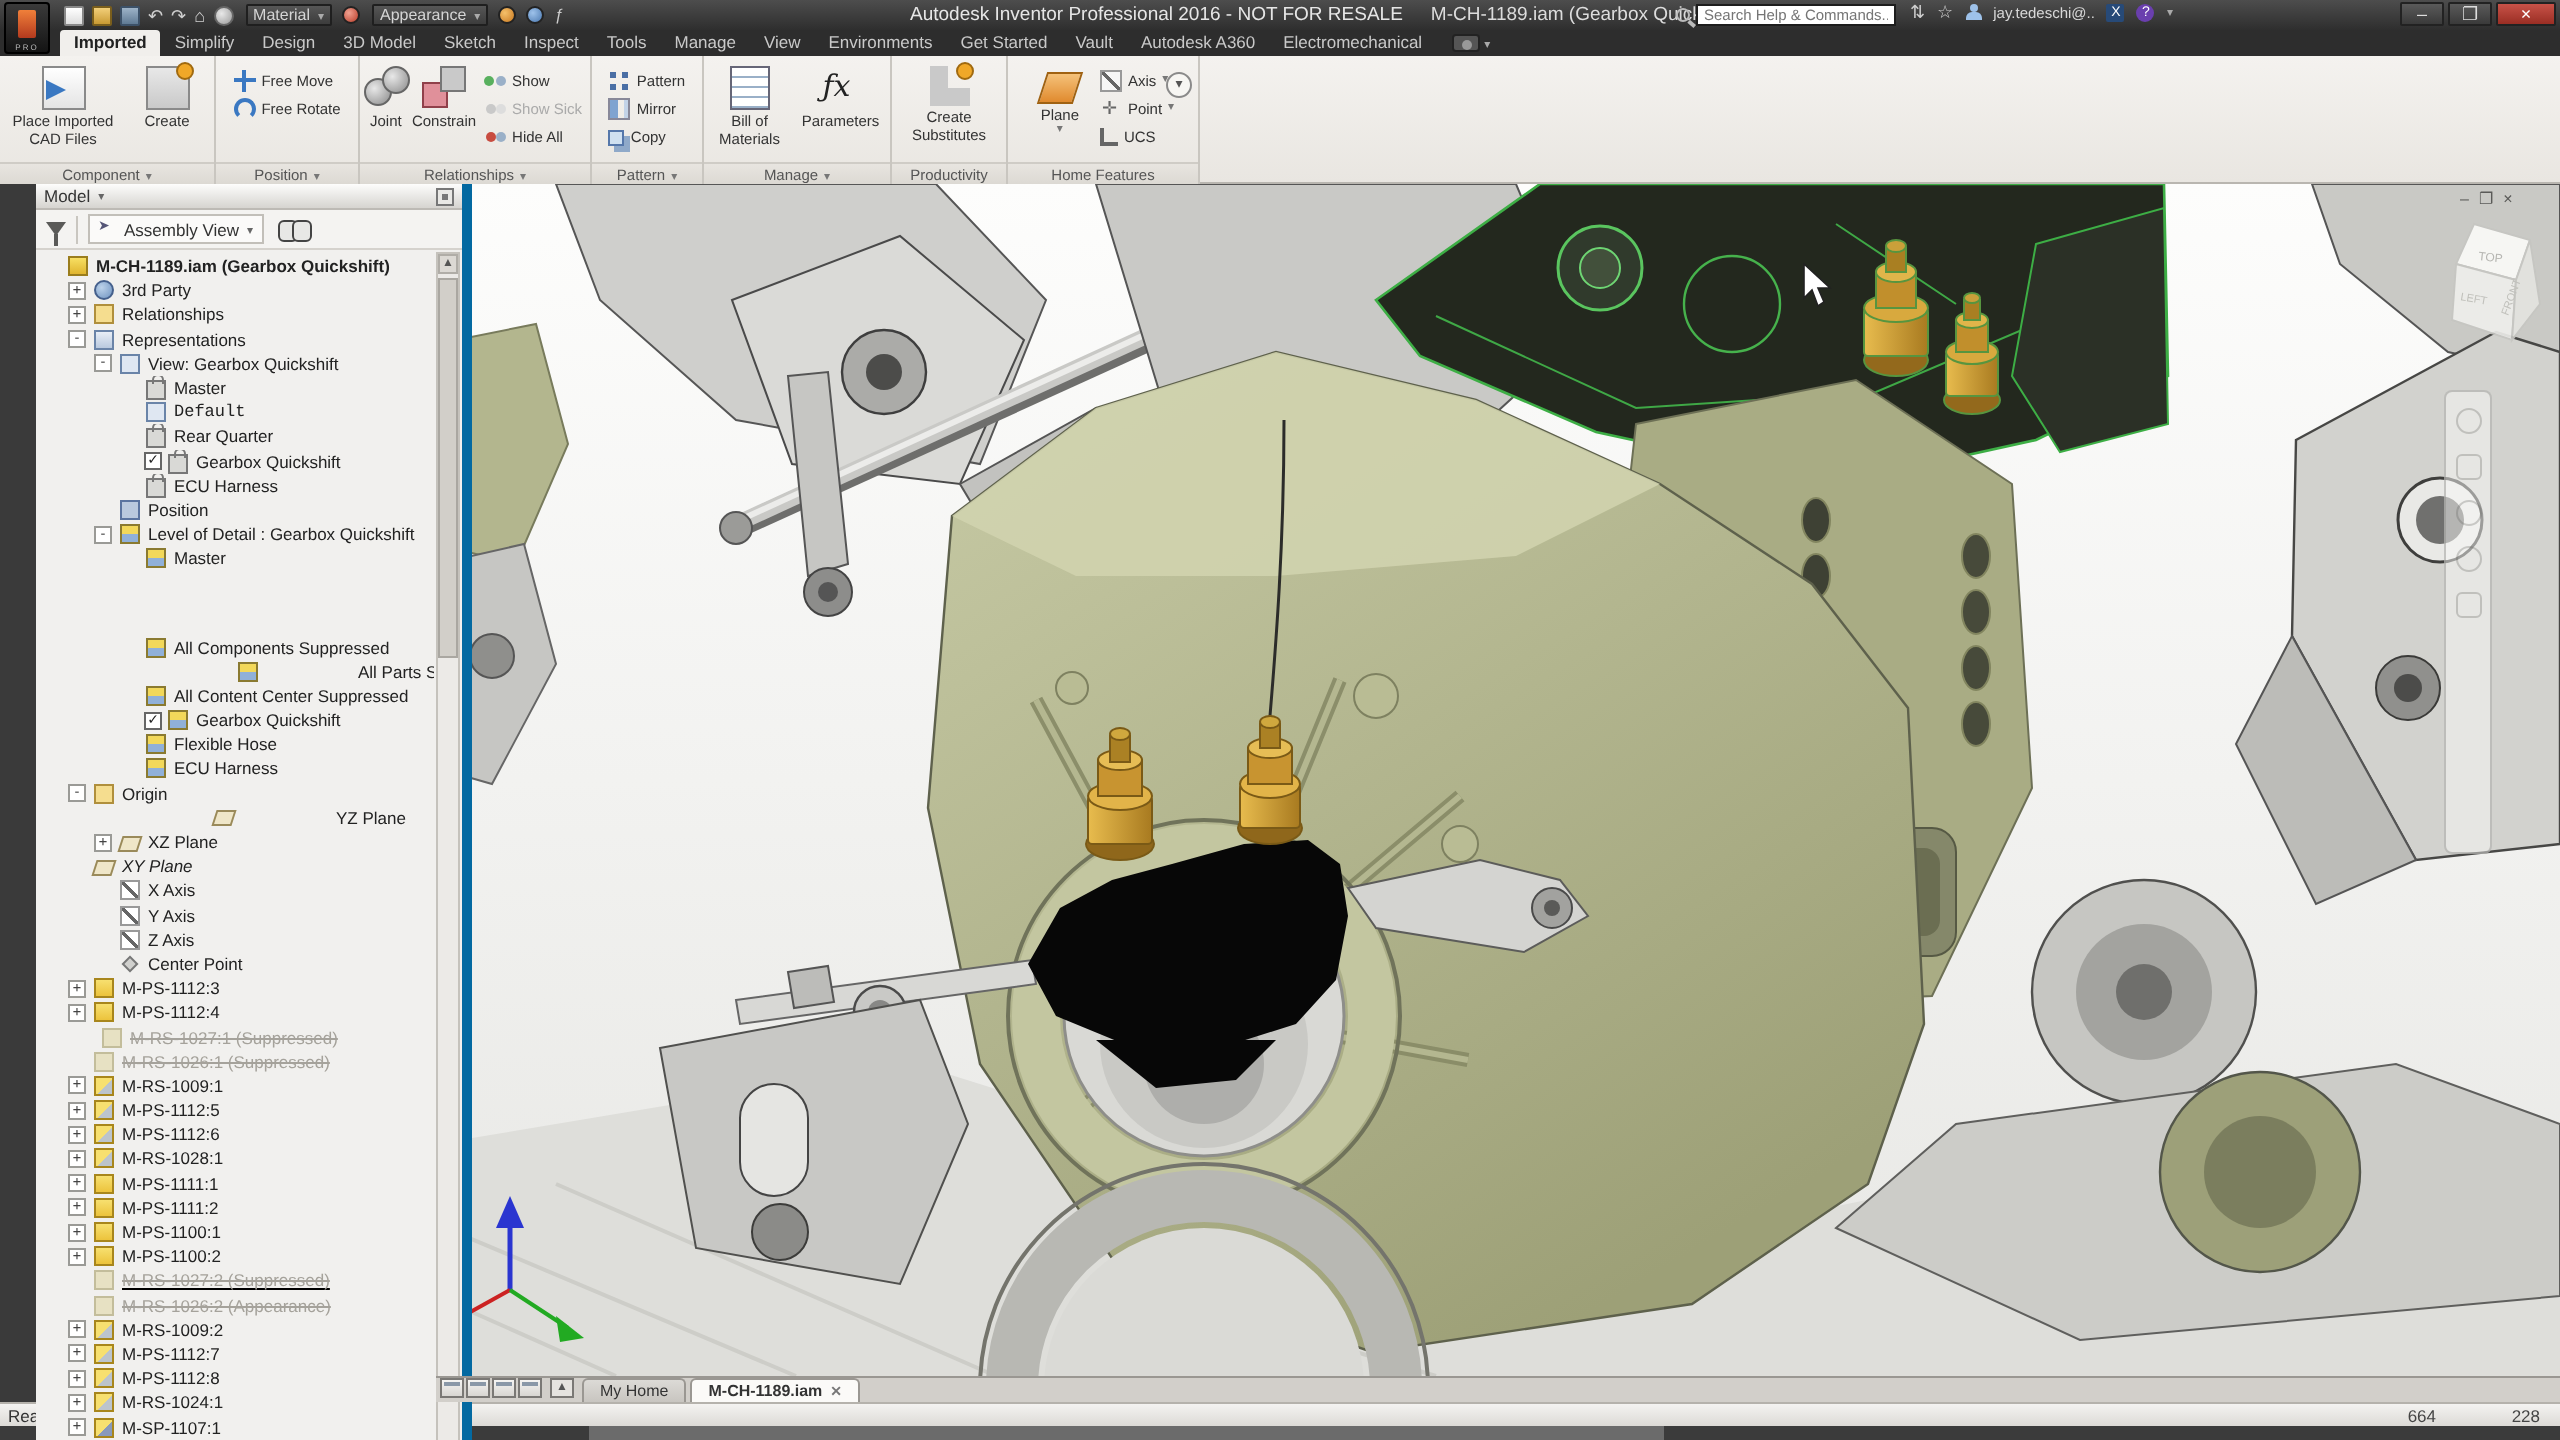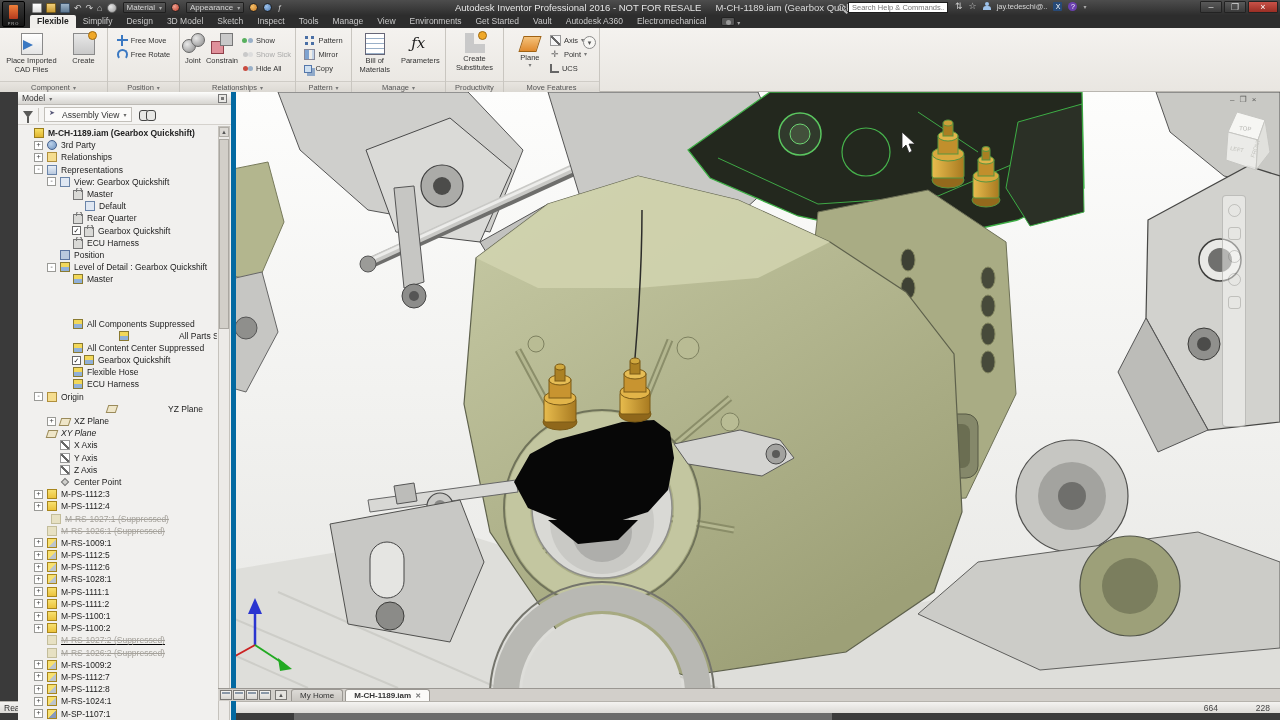--- a/index.html
+++ b/index.html
@@ -173,21 +173,21 @@
   #doccontrols{position:absolute;left:1012px;top:3px;display:flex;gap:5px;color:#5a5a58;font-size:8px;line-height:9px;z-index:5}
   #doccontrols span{display:inline-block}
   #navbar{position:absolute;left:1004px;top:103px;width:24px;height:232px;z-index:5;
     background:rgba(250,250,248,.5);border:1px solid rgba(140,140,135,.45);border-radius:4px;
     display:flex;flex-direction:column;align-items:center;gap:10px;padding-top:8px}
   .navico{width:13px;height:13px;border:1.5px solid rgba(90,90,88,.5);border-radius:3px;opacity:.55}
   .navico.round{border-radius:50%}
 
   
   #docbar{position:absolute;left:218px;top:688px;width:1062px;height:13px;background:#d2cfca;
-    border-top:1px solid #9a9792;display:flex;align-items:center;z-index:3}
+    border-top:1px solid #9a9792;display:flex;align-items:flex-start;z-index:3}
   .arr{width:12px;height:10px;border:1px solid #7a7875;background:linear-gradient(#f5f4f2,#d8d6d2);margin:0 1px 1px 0;position:relative}
   .arr::after{content:"";position:absolute;left:1px;top:1px;right:1px;height:2px;background:#8a98a8}
   #arrgrp{display:flex;margin:0 2px 0 2px}
   .upbtn{width:12px;height:10px;border:1px solid #7a7875;background:#e5e3df;color:#555;
     font-size:6px;text-align:center;line-height:9px;margin:0 4px 1px 1px}
   .dtab{height:12px;font-size:8px;color:#333;padding:1px 8px;border:1px solid #9a9792;border-bottom:none;
     border-radius:3px 3px 0 0;background:linear-gradient(#dcdad6,#c8c5c0);margin-right:2px;display:flex;align-items:center;gap:4px;white-space:nowrap}
   .dtab.active{background:#fbfaf8;font-weight:bold}
   .dtab .x{color:#777;font-size:7px}
 
@@ -250,21 +250,21 @@
     </div>
     <div id="winbtns">
       <span class="wbtn">–</span>
       <span class="wbtn">❐</span>
       <span class="wbtn close">×</span>
     </div>
   </div>
 
   <div id="tabrow">
     <div id="tabs">
-        <div class="rtab active">Flexible</div>
+        <div class="rtab active">Imported</div>
         <div class="rtab">Simplify</div>
         <div class="rtab">Design</div>
         <div class="rtab">3D Model</div>
         <div class="rtab">Sketch</div>
         <div class="rtab">Inspect</div>
         <div class="rtab">Tools</div>
         <div class="rtab">Manage</div>
         <div class="rtab">View</div>
         <div class="rtab">Environments</div>
         <div class="rtab">Get Started</div>
@@ -397,21 +397,21 @@
                 <span class="sico s-pointg"></span>
                 <span>Point</span>
                 <span class="bcar">▾</span>
               </div>
             <div class="smallbtn">
                 <span class="sico s-ucs"></span>
                 <span>UCS</span>
               </div>
           </div>
         </div>
-        <div class="gfoot"><span>Move Features</span></div>
+        <div class="gfoot"><span>Home Features</span></div>
       </div>
     </div>
     <div id="ribcol">▾</div>
   </div>
 
   <div id="browser">
     <div id="bheader">
       <span>Model</span>
       <span class="car">▾</span>
       <span id="bpin"></span>
@@ -450,21 +450,21 @@
         <div class="trow" style="padding-left: 29px;">
           <span class="exp">-</span>
           <span class="ticon i-view"></span>
           <span class="tlabel">View: Gearbox Quickshift</span>
         </div>
         <div class="trow" style="padding-left: 42px;">
           <span class="exp none"></span>
           <span class="ticon i-lock"></span>
           <span class="tlabel">Master</span>
         </div>
-        <div class="trow" style="padding-left: 54px;">
+        <div class="trow" style="padding-left: 42px; font-family: Liberation Mono, monospace;">
           <span class="exp none"></span>
           <span class="ticon i-view"></span>
           <span class="tlabel">Default</span>
         </div>
         <div class="trow" style="padding-left: 42px;">
           <span class="exp none"></span>
           <span class="ticon i-lock"></span>
           <span class="tlabel">Rear Quarter</span>
         </div>
         <div class="trow" style="padding-left: 42px;">
@@ -625,21 +625,21 @@
           <span class="tlabel">M-PS-1100:2</span>
         </div>
         <div class="trow sup" style="padding-left: 16px; text-decoration: underline;">
           <span class="exp none"></span>
           <span class="ticon i-part-s"></span>
           <span class="tlabel">M-RS-1027:2 (Suppressed)</span>
         </div>
         <div class="trow sup" style="padding-left: 16px;">
           <span class="exp none"></span>
           <span class="ticon i-part-s"></span>
-          <span class="tlabel">M-RS-1026:2 (Suppressed)</span>
+          <span class="tlabel">M-RS-1026:2 (Appearance)</span>
         </div>
         <div class="trow" style="padding-left: 16px;">
           <span class="exp">+</span>
           <span class="ticon i-part2"></span>
           <span class="tlabel">M-RS-1009:2</span>
         </div>
         <div class="trow" style="padding-left: 16px;">
           <span class="exp">+</span>
           <span class="ticon i-part2"></span>
           <span class="tlabel">M-PS-1112:7</span>

